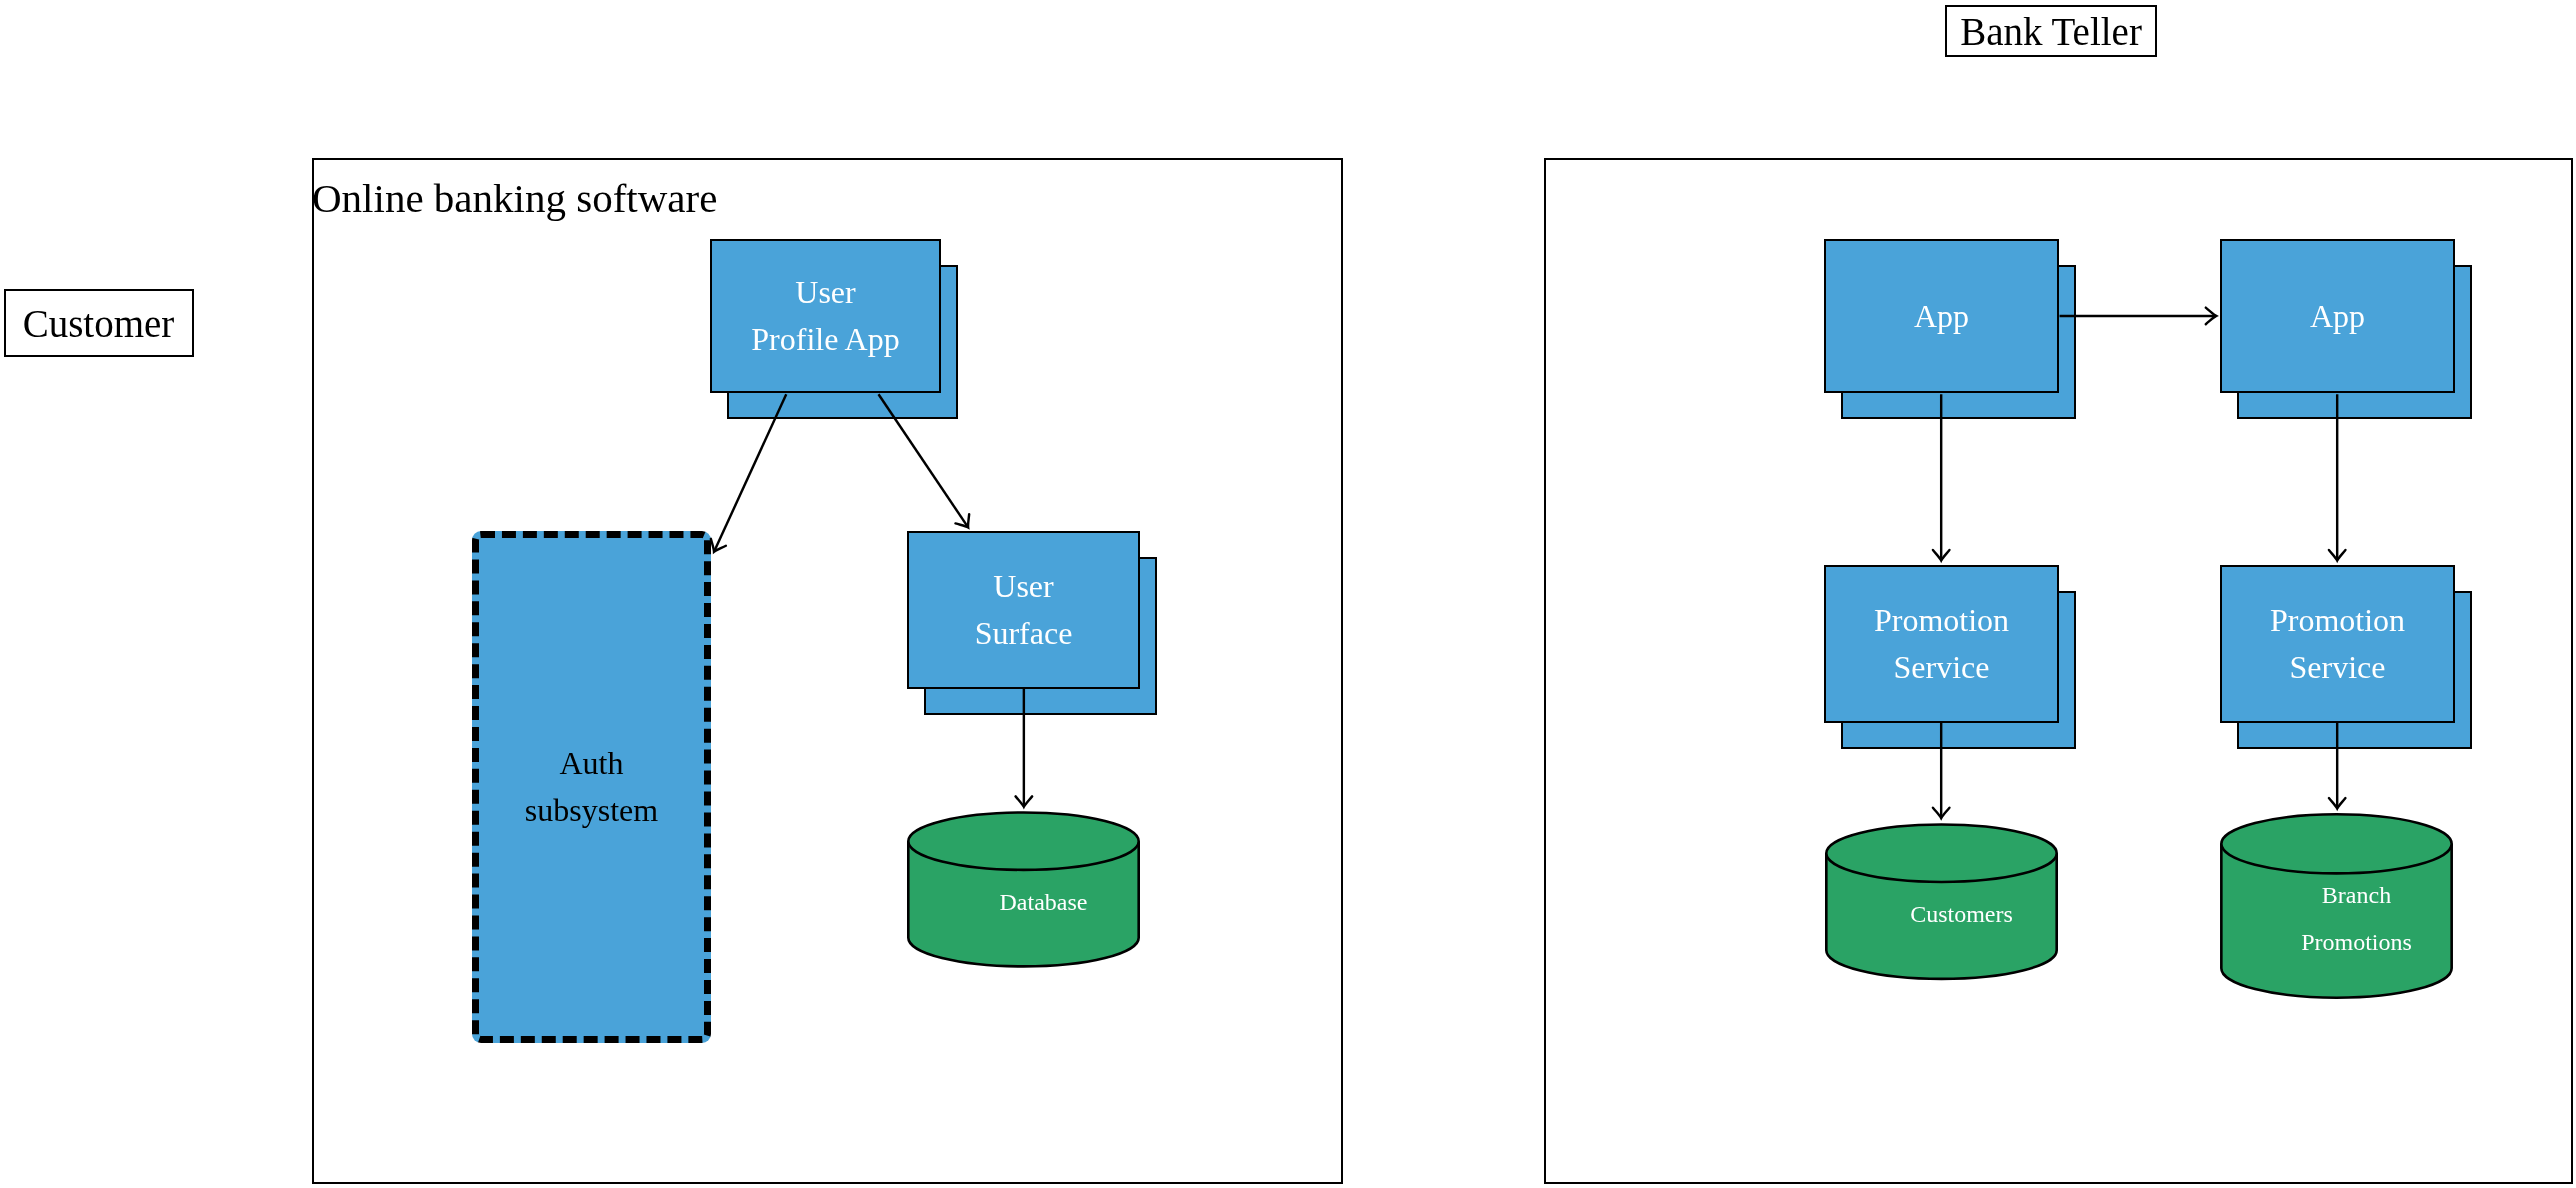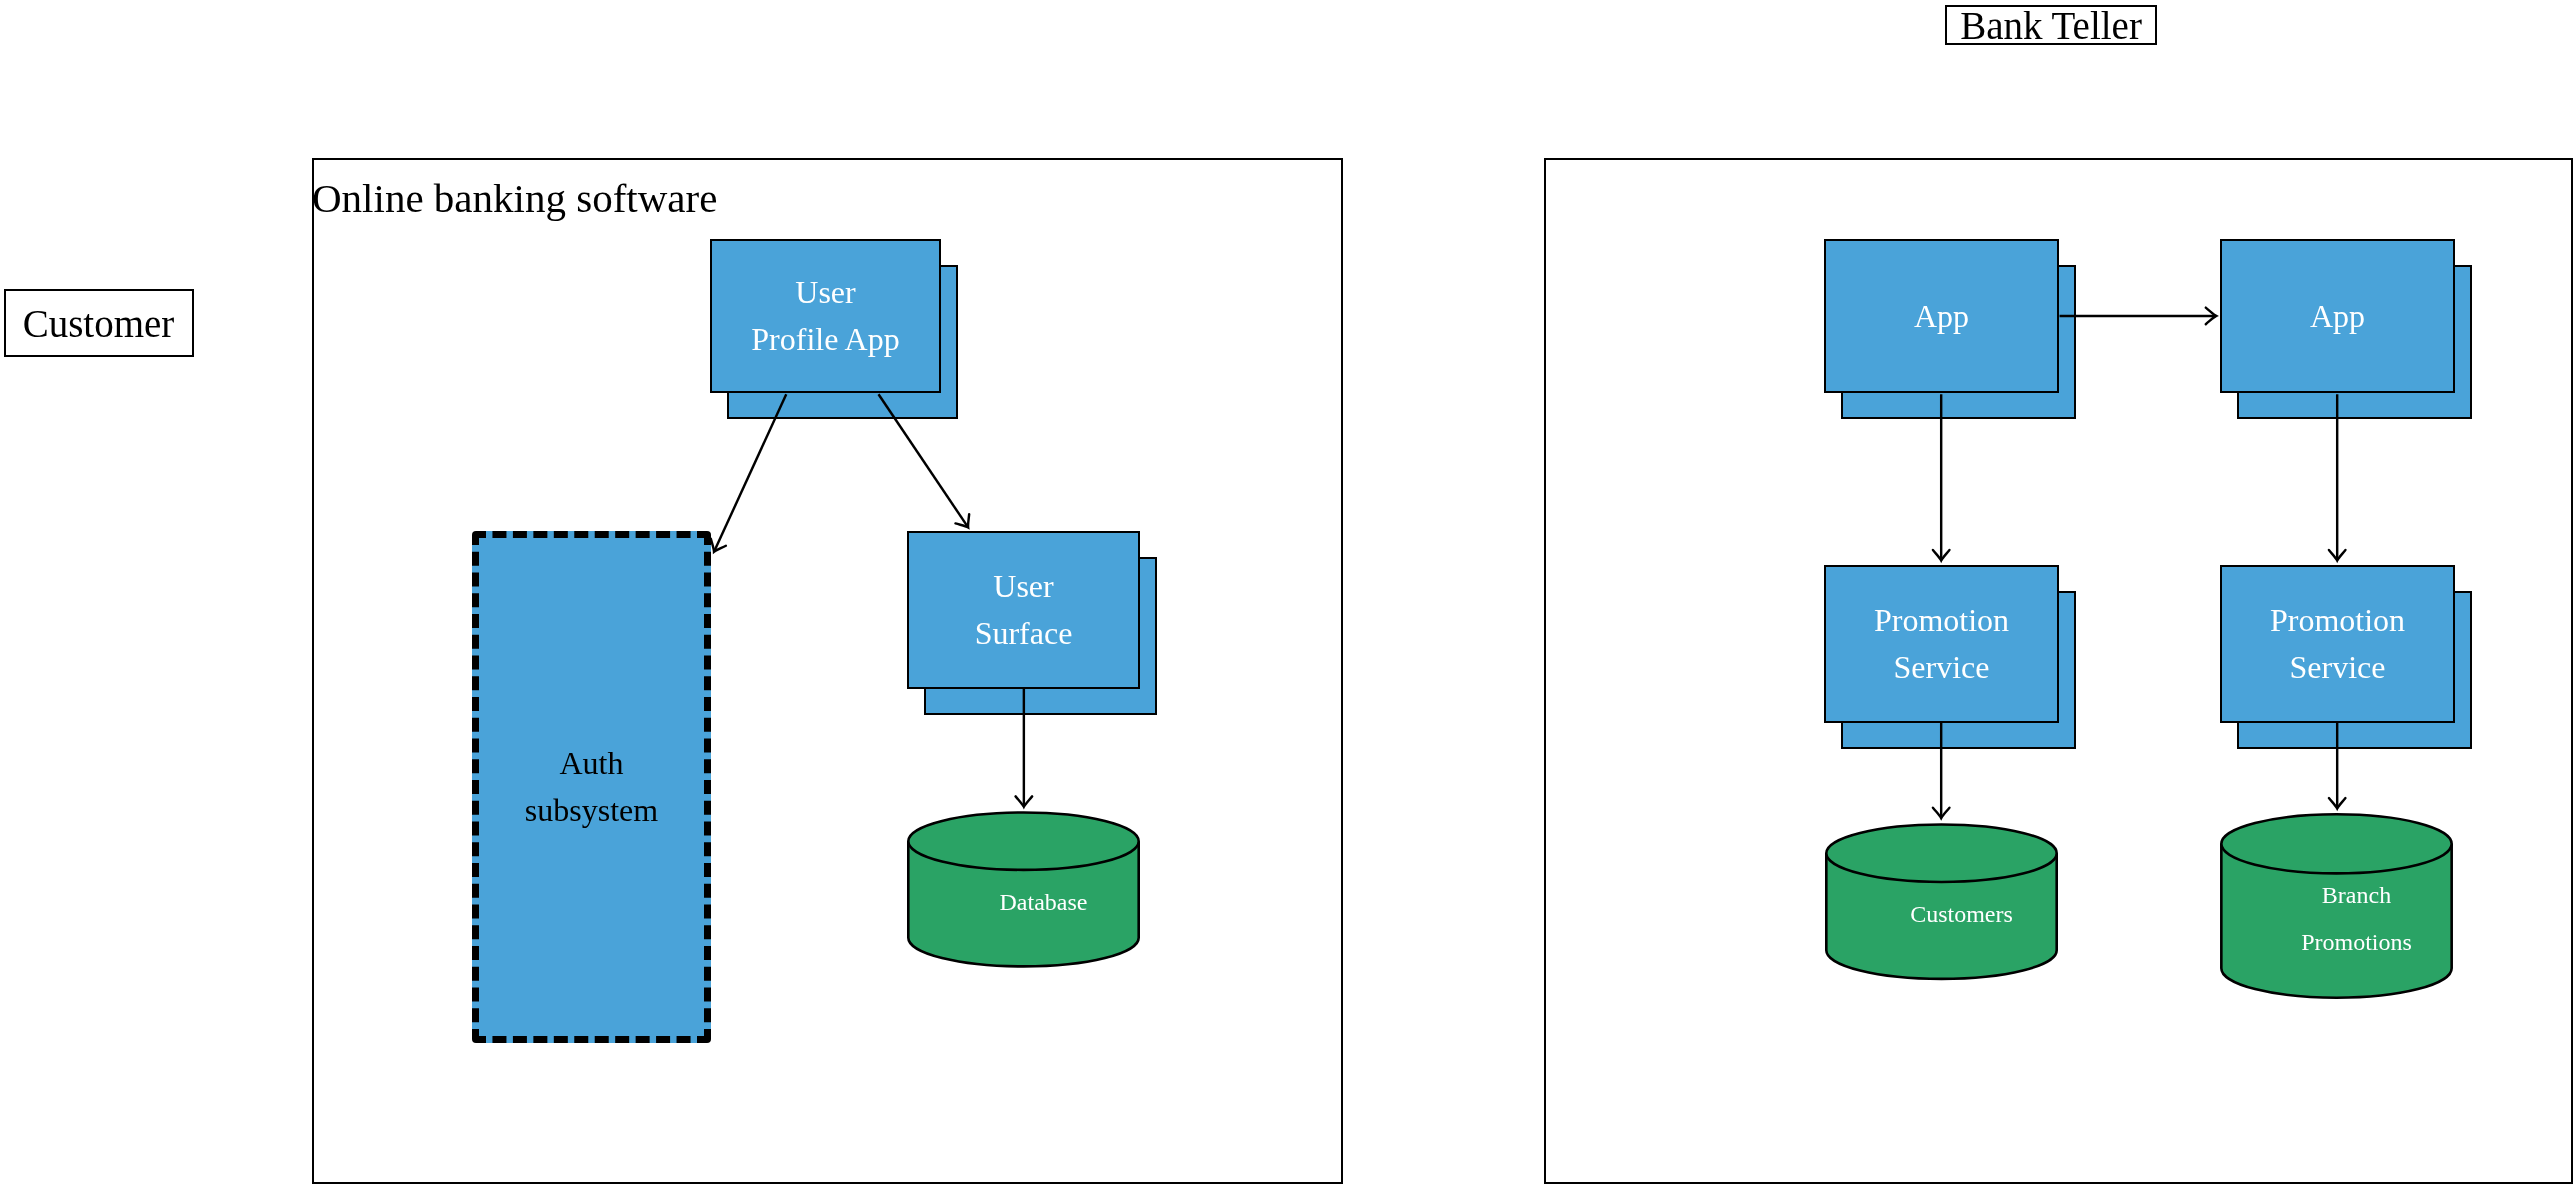--- a/index.html
+++ b/index.html
@@ -15,21 +15,21 @@
   #ob-title { left:312px; top:174px; width:1031px; }
   #bt-title { left:1544px; top:174px; width:1029px; }
 
   
   .actor {
     position:absolute; border:2.6px solid var(--line-black); background:#fff;
     display:flex; align-items:center; justify-content:center;
     font-size:39px; color:#000; box-sizing:border-box; white-space:nowrap;
   }
   #actor-customer { left:3.5px; top:289px; width:190px; height:68px; }
-  #actor-bank-teller { left:1945px; top:5.2px; width:212px; height:40px; }
+  #actor-bank-teller { left:1945px; top:5.2px; width:212px; height:52px; }
 
   
   .node { position:absolute; }
   .node .shadow {
     position:absolute; left:17.4px; top:26px; width:100%; height:100%;
     background:var(--node-blue); border:2.6px solid var(--line-black); box-sizing:border-box;
   }
   .node .main {
     position:absolute; left:0; top:0; width:100%; height:100%;
     background:var(--node-blue); border:2.6px solid var(--line-black); box-sizing:border-box;
@@ -39,21 +39,21 @@
   #node-upa      { left:710px;  top:239px; width:231px; height:154px; }
   #node-us       { left:907px; top:531px; width:233px; height:158px; }
   #node-app-left  { left:1824px; top:239px; width:235px; height:154px; }
   #node-app-right { left:2220px; top:239px; width:235px; height:154px; }
   #node-ps-left   { left:1824px; top:565px; width:235px; height:158px; }
   #node-ps-right  { left:2220px; top:565px; width:235px; height:158px; }
 
   
   #node-auth {
     position:absolute; left:472px; top:531px; width:239px; height:512px;
-    background:var(--node-blue); border:7px dashed var(--line-black); border-radius:4px;
+    background:var(--node-blue); border:7px dashed var(--line-black); border-radius:9px;
     box-sizing:border-box; display:flex; align-items:center; justify-content:center;
     color:#000; font-size:32px; line-height:47px; text-align:center; white-space:pre-line;
   }
 
   
   .cylinder { position:absolute; }
   .cylinder svg { position:absolute; left:0; top:0; overflow:visible; }
   .cyl-label {
     position:absolute; left:0; right:0; top:0; bottom:0; padding-top:26px;
     display:flex; align-items:center; justify-content:center;

